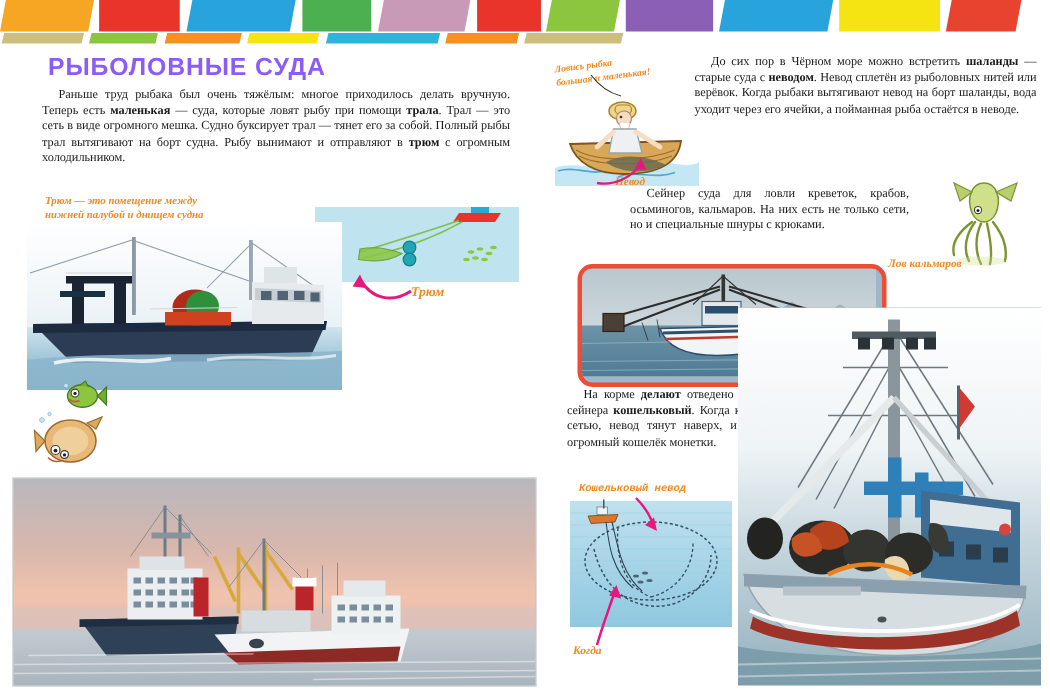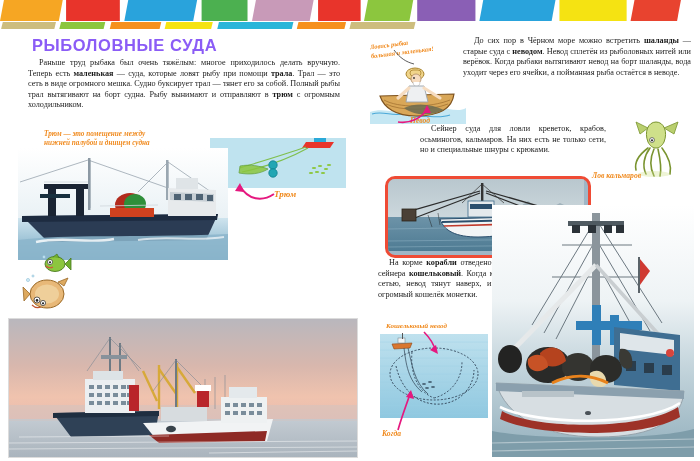--- a/index.html
+++ b/index.html
@@ -99,21 +99,21 @@
           <path d="M533 22 L618 22 L615 29 L530 29 Z" fill="#f6901e"></path>
           <path d="M627 22 L742 22 L739 29 L624 29 Z" fill="#cdbd7e"></path>
         </g>
     </svg>
   </div>
 
   <div class="title">РЫБОЛОВНЫЕ СУДА</div>
 
   <div class="para p-left-1">Раньше труд рыбака был очень тяжёлым: многое приходилось делать вручную. Теперь есть <b>маленькая</b> — суда, которые ловят рыбу при помощи <b>трала</b>. Трал — это сеть в виде огромного мешка. Судно буксирует трал — тянет его за собой. Полный рыбы трал вытягивают на борт судна. Рыбу вынимают и отправляют в <b>трюм</b> с огромным холодильником.</div>
 
-  <div class="callout" style="left:44px;top:130px;width:150px;">Трюм — это помещение между
+  <div class="callout" style="left:30px;top:130px;width:150px;">Трюм — это помещение между
 нижней палубой и днищем судна</div>
 
   <div class="photo" id="scheme-trawl">
     <svg width="136" height="50" viewBox="0 0 136 50">
       <rect x="0" y="0" width="136" height="50" fill="#bfe3ef"></rect>
 
       <g>
         <path d="M96 4 L124 4 L120 10 L92 10 Z" fill="#e8342b"></path>
         <rect x="104" y="0" width="12" height="4" fill="#2aa9d8"></rect>
       </g>
@@ -447,23 +447,23 @@
       <g stroke="#9fc0d1" stroke-width=".7" opacity=".6">
         <path d="M0 50 L60 49" fill="none"></path>
           <path d="M140 52 L196 51" fill="none"></path>
         <path d="M0 62 L196 60" fill="none"></path>
           <path d="M0 68 L196 66" fill="none"></path>
       </g>
     </svg>
   </div>
   <div class="callout" style="left:592px;top:172px;font-size:7.6px;text-align:right;">Лов кальмаров</div>
 
-  <div class="para p-right-3">На корме <b>корабли</b> отведено место для невода. Невод у сейнера <b>кошельковый</b>. Когда косяк рыбы оказывается над сетью, невод тянут наверх, и он захватывает рыбу, как огромный кошелёк монетки.</div>
-
-  <div class="callout" style="left:386px;top:322px;font-size:7px;">Кошельковый невод</div>
+  <div class="para p-right-3">На корме <b>делают</b> отведено место для невода. Невод у сейнера <b>кошельковый</b>. Когда косяк рыбы оказывается над сетью, невод тянут наверх, и он захватывает рыбу, как огромный кошелёк монетки.</div>
+
+  <div class="callout" style="left:386px;top:322px;font-size:7px;font-family:Liberation Mono, monospace;">Кошельковый невод</div>
   <div class="photo" id="scheme-purse">
     <svg width="112" height="92" viewBox="0 0 112 92">
       <defs>
         <linearGradient id="schemeSea" x1="0" y1="0" x2="0" y2="1">
           <stop offset="0%" stop-color="#bfe1ee"></stop>
             <stop offset="100%" stop-color="#8fc8e0"></stop>
         </linearGradient>
       </defs>
       <rect x="2" y="4" width="108" height="84" fill="url(#schemeSea)"></rect>
       <g stroke="#9ad0e6" stroke-width=".55" opacity=".7">

